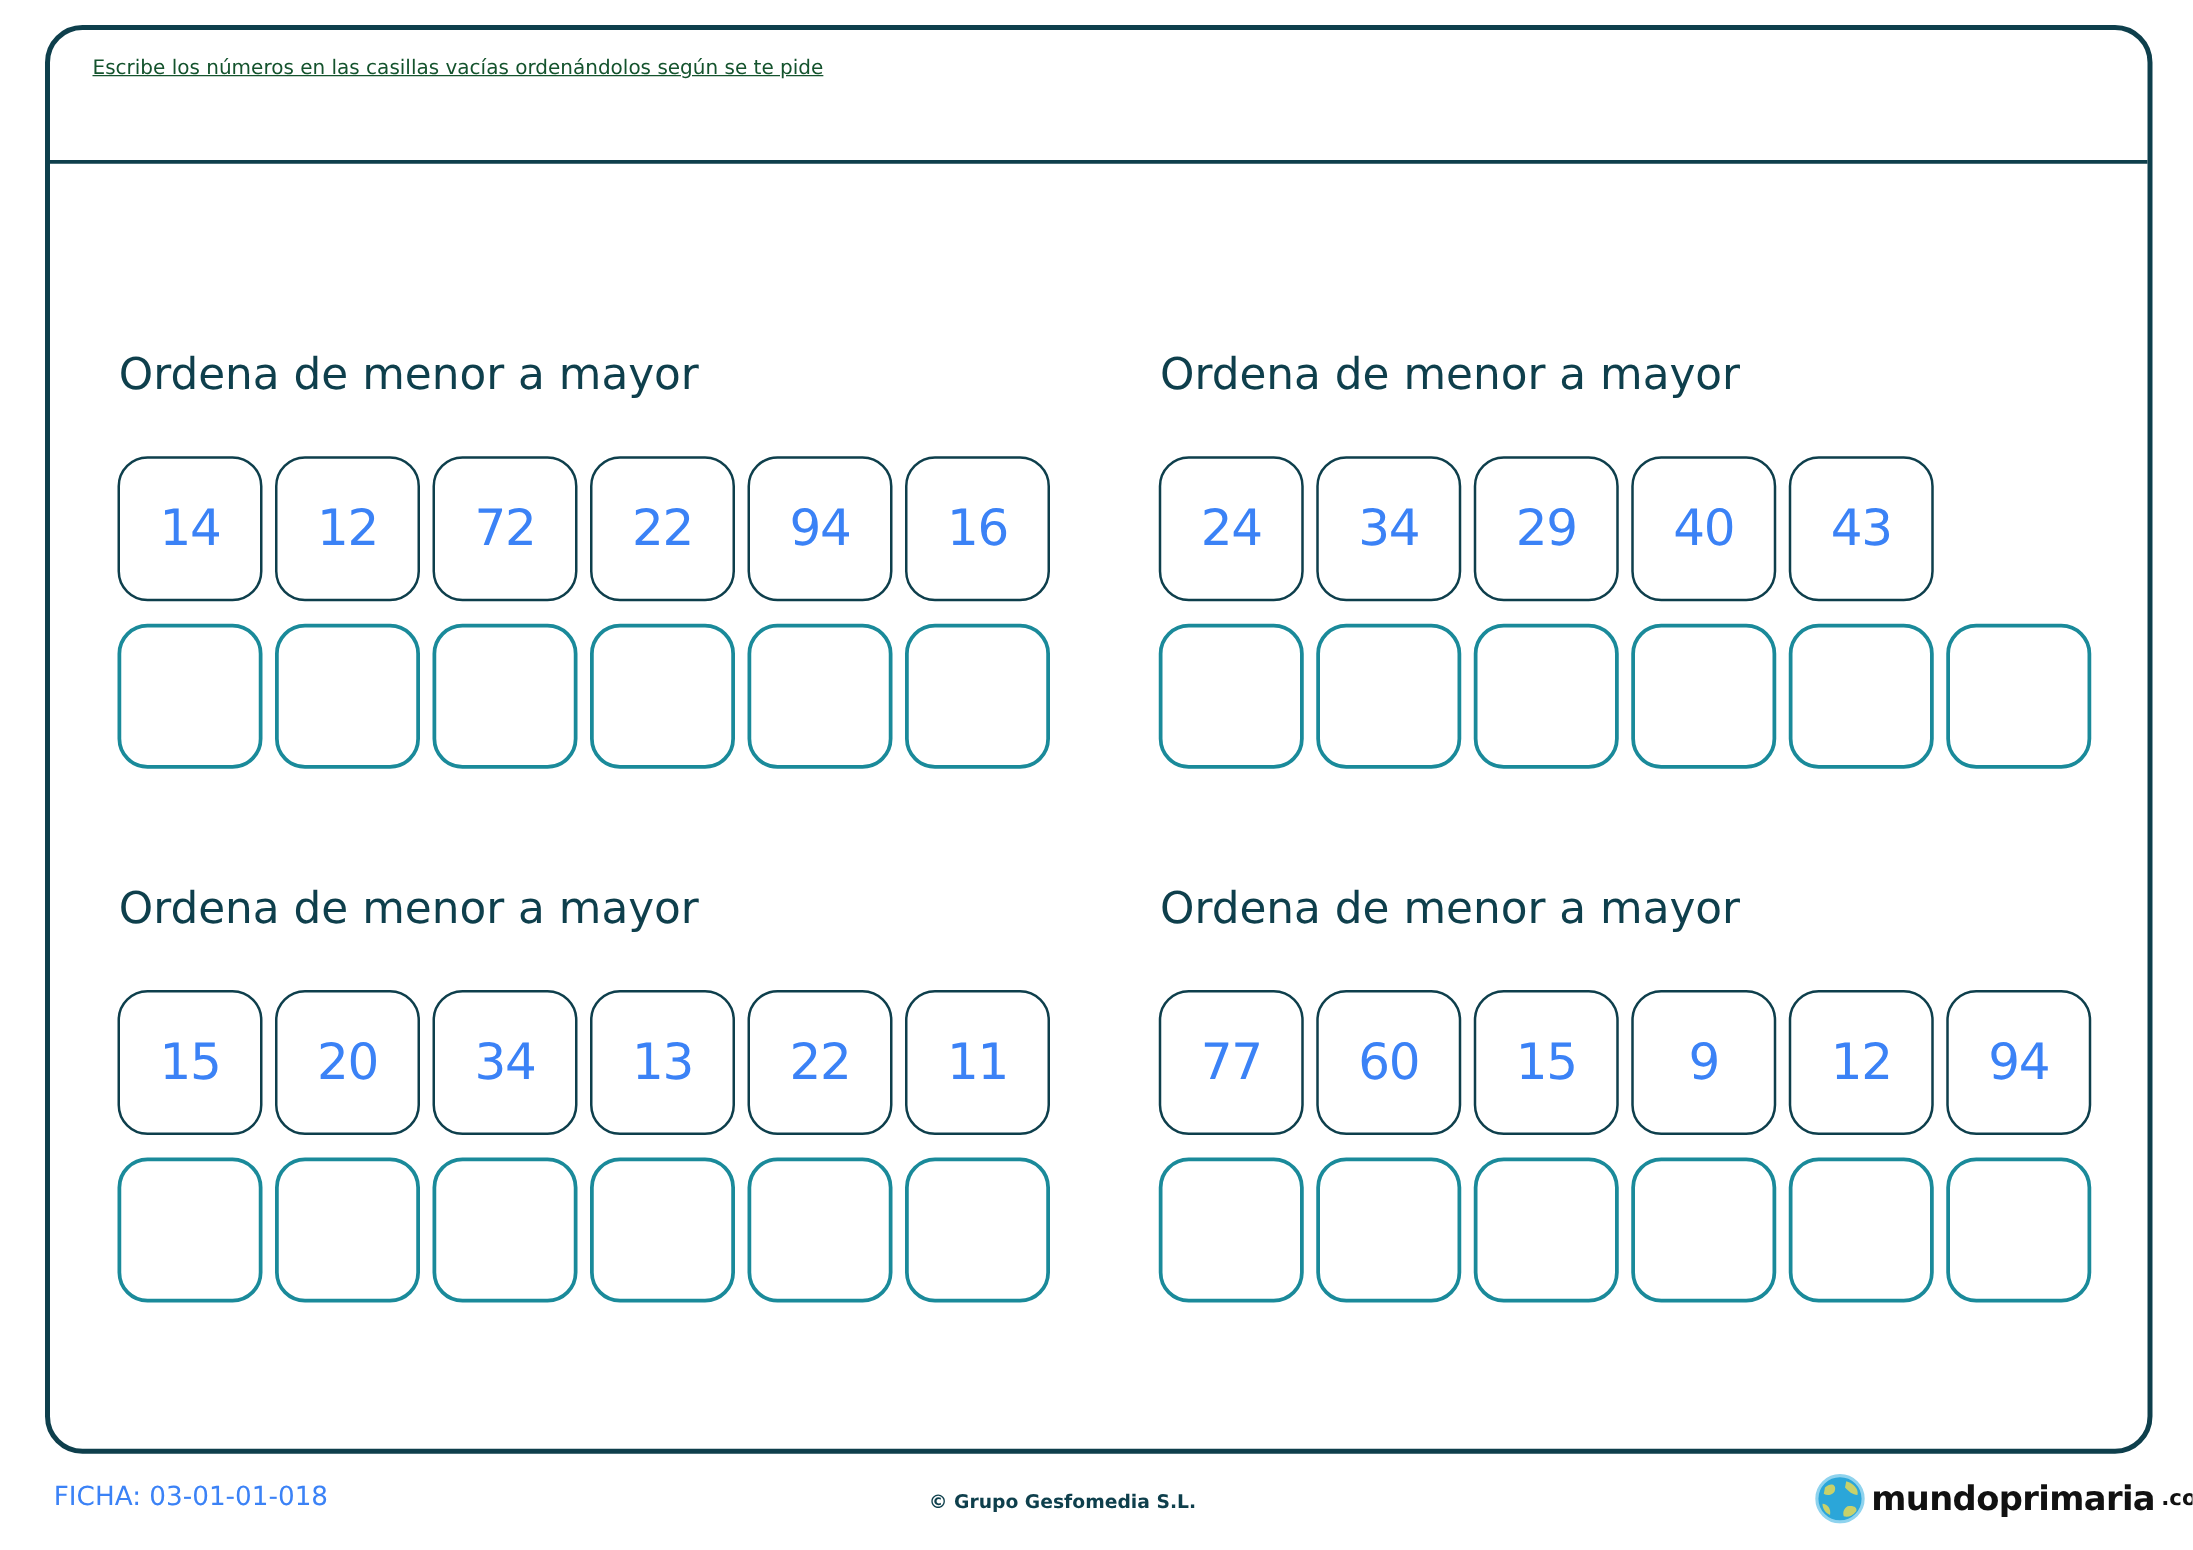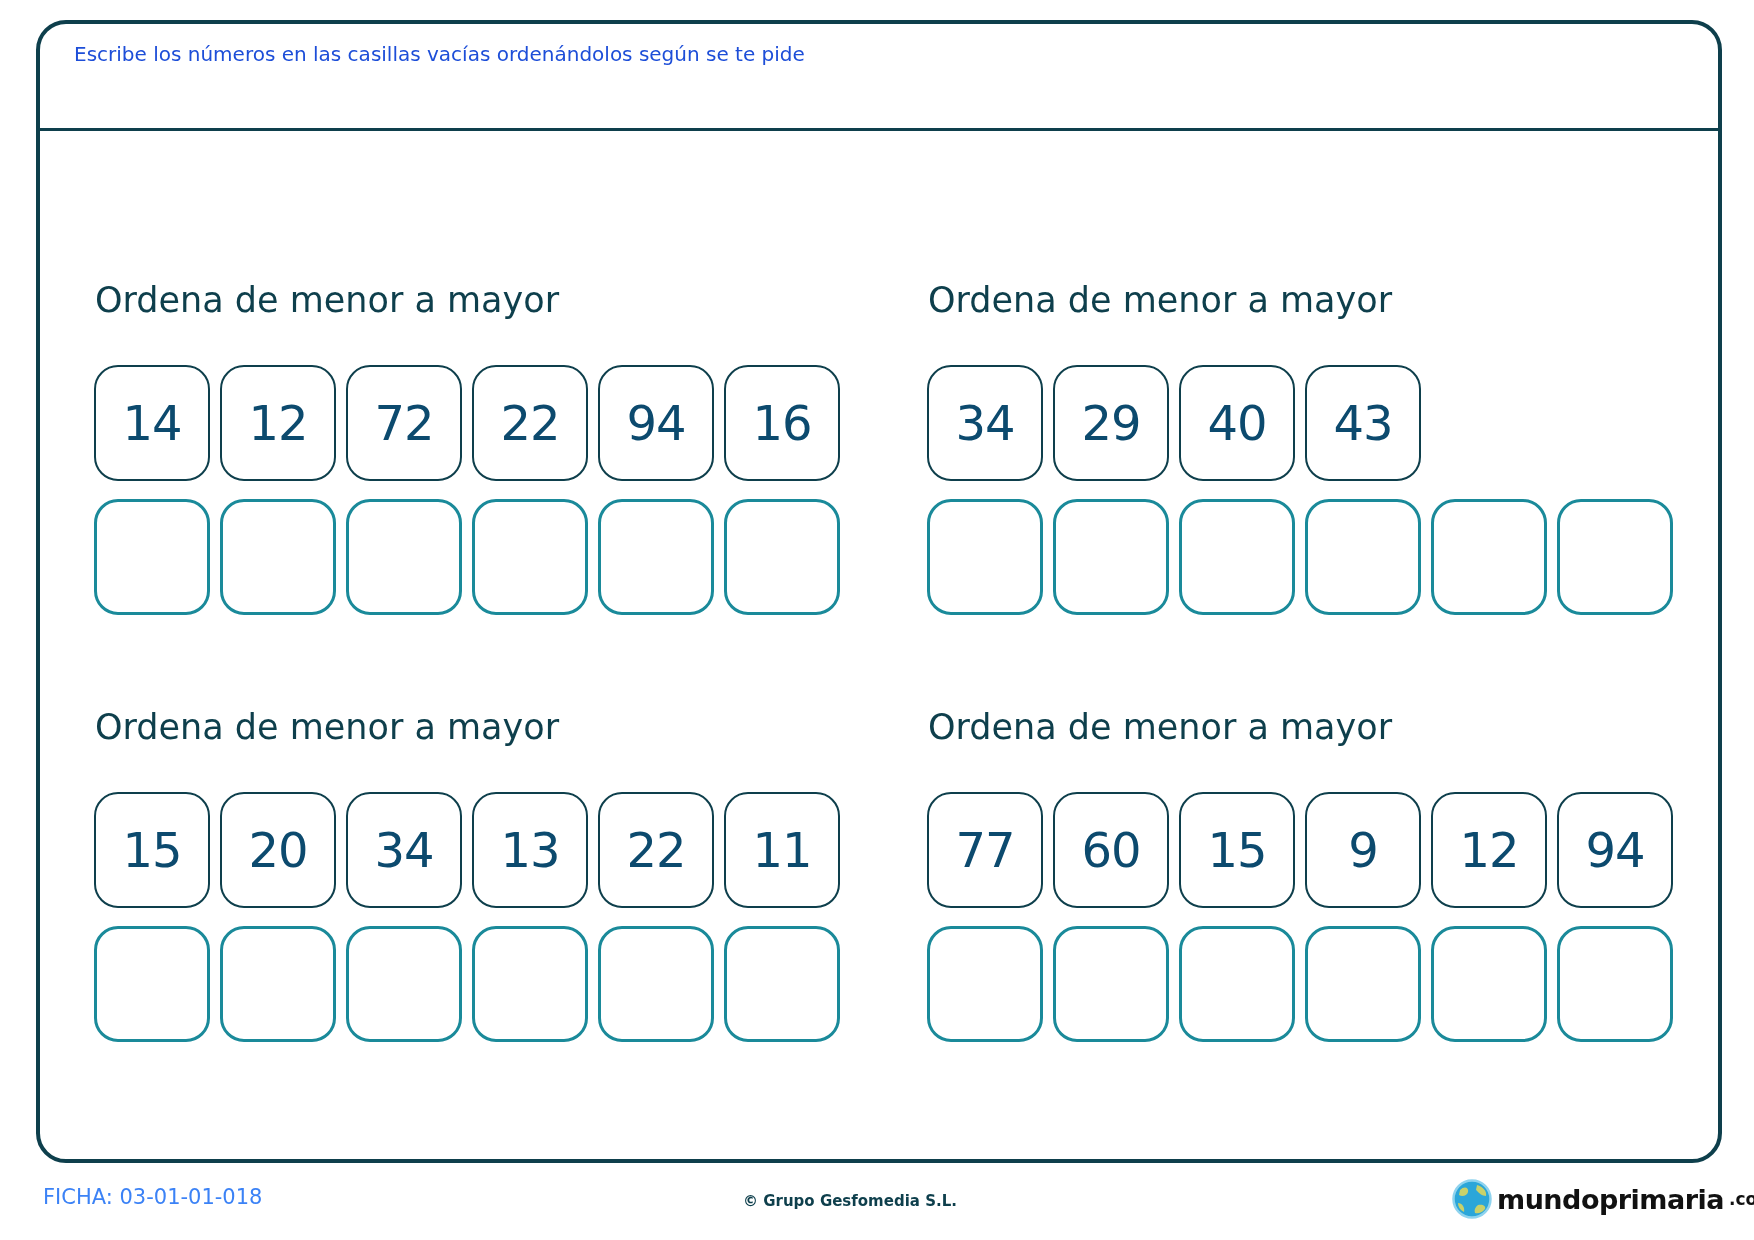--- a/index.html
+++ b/index.html
@@ -22,24 +22,25 @@
       width: 1678px;
       height: 1135px;
       border: 4px solid #0e3f4c;
       border-radius: 30px;
       box-sizing: content-box;
     }
     .instructions {
       position: absolute;
       left: 34px;
       top: 16px;
-      font-size: 20px;
+      font-size: 16px;
       line-height: 28px;
       white-space: nowrap;
-      color: #1d4ed8;
+      color: #14532d;
+      text-decoration: underline;
     }
     .divider {
       position: absolute;
       left: 0;
       right: 0;
       top: 104px;
       height: 3px;
       background: #0e3f4c;
     }
     .block {
@@ -69,22 +70,22 @@
       width: 116px;
       height: 116px;
       box-sizing: border-box;
       border-radius: 24px;
       display: flex;
       align-items: center;
       justify-content: center;
     }
     .num-box {
       border: 2.5px solid #0e3f4c;
-      font-size: 48px;
-      color: #0c4a6e;
+      font-size: 40px;
+      color: #3b82f6;
       letter-spacing: -1px;
     }
     .ans-box {
       border: 3px solid #1a8a9a;
       background: transparent;
       cursor: text;
     }
     .ans-box input {
       width: 100%;
       height: 100%;
@@ -178,20 +179,21 @@
       </div>
     <div class="box ans-box">
         <input value="" style="">
       </div>
   </div>
 </section>
 
 <section class="block" style="left:927px; top:232px;">
   <div class="block-label">Ordena de menor a mayor</div>
   <div class="row numbers">
+    <div class="box num-box">24</div>
     <div class="box num-box">34</div>
     <div class="box num-box">29</div>
     <div class="box num-box">40</div>
     <div class="box num-box">43</div>
   </div>
   <div class="row answers">
     <div class="box ans-box">
         <input value="" style="">
       </div>
     <div class="box ans-box">

